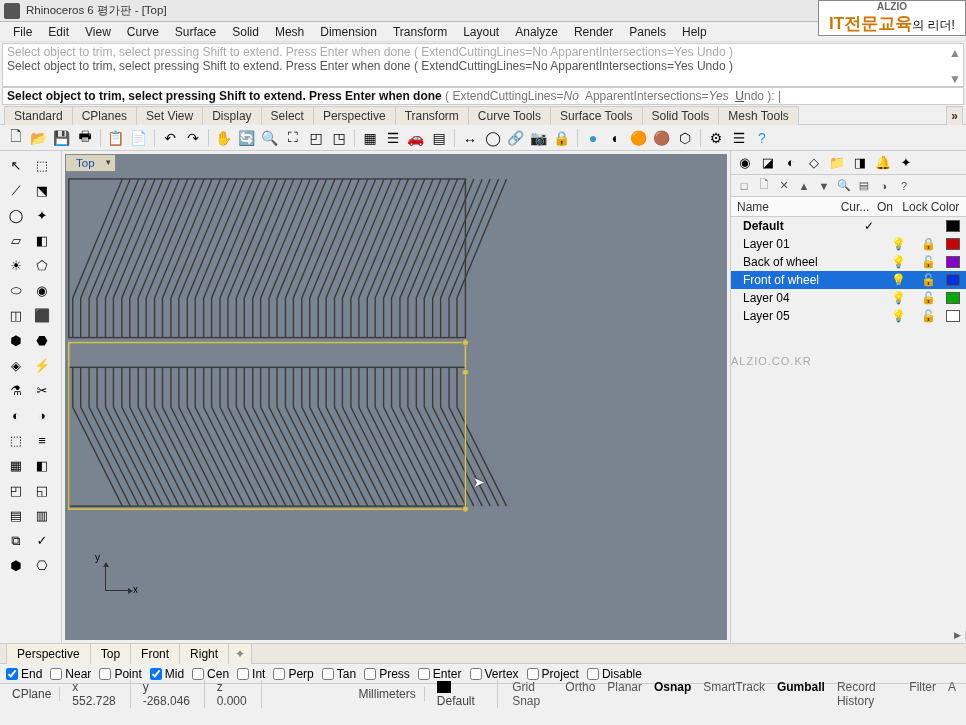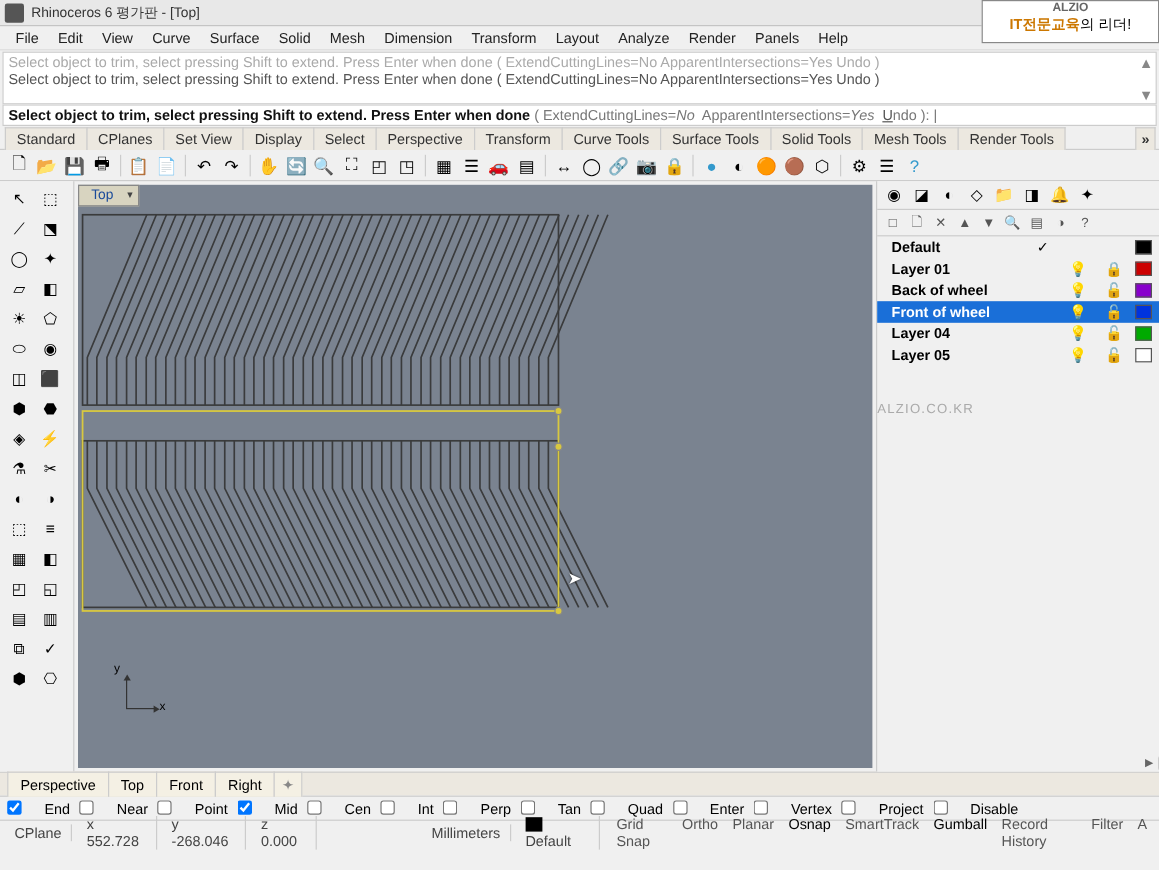--- a/index.html
+++ b/index.html
@@ -2,21 +2,21 @@
 <html><head>
 <meta charset="utf-8">
 <style>
 * { margin:0; padding:0; box-sizing:border-box; font-family:"Segoe UI",Tahoma,sans-serif; font-size:12px; }
 body { width:966px; height:725px; background:#f0f0f0; position:relative; overflow:hidden; }
 .titlebar { height:22px; background:#e8e8e8; border-bottom:1px solid #bbb; display:flex; align-items:center; padding:0 4px; }
 .titlebar .ico { width:16px; height:16px; background:#555; border-radius:2px; margin-right:6px; }
 .titlebar .ttl { font-size:11.5px; color:#333; }
 .logo { position:absolute; top:0; right:0; width:148px; height:36px; background:#fff; border:1px solid #888; display:flex; flex-direction:column; align-items:center; justify-content:flex-start; z-index:5; }
 .logo .l1 { font-size:10px; color:#666; font-weight:bold; }
-.logo .l2 { font-size:12px; font-weight:bold; color:#c70; }
+.logo .l2 { font-size:17px; font-weight:bold; color:#c70; }
 .menubar { height:20px; background:#f0f0f0; border-bottom:1px solid #ddd; display:flex; align-items:center; padding:0 6px; gap:2px; }
 .menubar span { padding:2px 7px; font-size:12px; color:#222; cursor:default; }
 .cmdhist { background:#fff; border:1px solid #ccc; margin:1px 2px 0 2px; height:44px; overflow:hidden; font-size:11.5px; color:#555; padding:1px 4px; line-height:14px; position:relative; }
 .cmdhist .old { color:#aaa; }
 .cmdhist .arr { position:absolute; right:2px; top:2px; font-size:9px; color:#888; display:flex; flex-direction:column; gap:12px; }
 .cmdline { background:#fff; border:1px solid #ccc; margin:0 2px 2px 2px; height:18px; font-size:12px; padding:0 4px; display:flex; align-items:center; }
 .cmdline b { color:#111; }
 .cmdline .opt { color:#777; }
 .cmdline .opt u { color:#555; }
 .tabstrip { height:18px; background:#f0f0f0; border-bottom:1px solid #ccc; display:flex; align-items:end; padding:0 4px; gap:0; font-size:11px; }
@@ -44,41 +44,41 @@
 .right-panel { width:236px; background:#f0f0f0; border-left:1px solid #ccc; display:flex; flex-direction:column; }
 .rp-tabs { height:24px; display:flex; align-items:center; padding:2px 4px; gap:3px; border-bottom:1px solid #ccc; }
 .rp-ico { width:20px; height:20px; display:flex; align-items:center; justify-content:center; font-size:13px; }
 .rp-tool { height:22px; display:flex; align-items:center; padding:2px 4px; gap:2px; border-bottom:1px solid #ccc; }
 .rp-tico { width:18px; height:18px; display:flex; align-items:center; justify-content:center; font-size:11px; color:#555; }
 .layers-hdr { height:20px; display:flex; align-items:center; padding:0 6px; border-bottom:1px solid #ccc; font-size:11px; color:#333; background:#fafafa; }
 .lh-name { flex:1; }
 .lh-c { width:30px; text-align:center; }
 .layer-row { height:18px; display:flex; align-items:center; padding:0 6px; font-size:11.5px; }
 .layer-row.sel { background:#1a6fd8; color:#fff; }
-.lr-name { flex:1; padding-left:6px;font-weight:bold; }
+.lr-name { flex:1; padding-left:6px; }
 .lr-cur { width:30px; text-align:center; }
 .lr-on { width:30px; text-align:center; }
 .lr-lock { width:30px; text-align:center; }
 .lr-col { width:14px; height:12px; border:1px solid #555; margin-left:2px; }
 .watermark { color:#aaa; font-size:11px; padding:30px 0; letter-spacing:1px; }
 .hscroll { height:16px; background:#e8e8e8; border-top:1px solid #ccc; position:relative; margin-left:232px; margin-right:6px; }
 .hscroll .thumb { position:absolute; left:2px; width:30px; height:12px; top:2px; background:#ccc; border-radius:2px; }
 .hscroll .rar { position:absolute; right:2px; top:2px; font-size:9px; color:#666; }
 .view-tabs { height:20px; display:flex; align-items:center; padding:0 6px; font-size:11.5px; border-top:1px solid #ccc; background:#ece8e0; }
 .view-tabs span { padding:3px 10px; border:1px solid #ccc; border-bottom:none; background:#f4f0e4; margin-right:-1px; }
 .view-tabs .plus { padding:3px 6px; color:#888; }
 .osnap-bar { height:20px; display:flex; align-items:center; padding:0 6px; gap:8px; border-top:1px solid #ccc; font-size:11.5px; background:#f0f0f0; }
-.osnap-bar label { display:flex; align-items:flex-start; gap:19px; }
+.osnap-bar label { display:flex; align-items:center; gap:3px; }
 .osnap-bar input { width:12px; height:12px; }
 .status-bar { height:20px; display:flex; align-items:center; padding:0 4px; gap:4px; border-top:1px solid #ccc; font-size:11.5px; background:#f0f0f0; }
 .status-bar .cell { padding:0 8px; border-right:1px solid #ccc; color:#444; }
 .status-bar .fill { flex:0 0 80px; }
 .status-bar .sw { width:14px; height:12px; background:#000; display:inline-block; vertical-align:middle; margin-right:4px; }
 .status-bar .snap { padding:0 6px; color:#555; }
-.status-bar .snap.b { font-weight:normal; color:#000; }
+.status-bar .snap.b { font-weight:bold; color:#000; }
 
 .tread { position:absolute; stroke:#3a3b3c; stroke-width:1.4; fill:none; }
 .selbox { stroke:#d8c840; stroke-width:1.5; fill:none; }
 .selpt { fill:#d8c840; stroke:#888; }
 </style>
 </head>
 <body>
 
 <div class="titlebar">
   <div class="ico"></div>
@@ -125,21 +125,20 @@
     <span>CPlanes</span>
     <span>Set View</span>
     <span>Display</span>
     <span>Select</span>
     <span>Perspective</span>
     <span>Transform</span>
     <span>Curve Tools</span>
     <span>Surface Tools</span>
     <span>Solid Tools</span>
     <span>Mesh Tools</span>
-    <span>Render Tools</span>
     <span class="more">»</span>
   </div>
 
 <div class="toolbar">
   <div class="tb-ico">🗋</div>
   <div class="tb-ico">📂</div>
   <div class="tb-ico">💾</div>
   <div class="tb-ico">🖶</div>
   <div class="tb-sep"></div>
   <div class="tb-ico">📋</div>
@@ -389,20 +388,27 @@
         <div class="rp-tico">□</div>
         <div class="rp-tico">🗋</div>
         <div class="rp-tico">✕</div>
         <div class="rp-tico">▲</div>
         <div class="rp-tico">▼</div>
         <div class="rp-tico">🔍</div>
         <div class="rp-tico">▤</div>
         <div class="rp-tico">◑</div>
         <div class="rp-tico">?</div>
       </div>
+    <div class="layers-hdr">
+      <div class="lh-name">Name</div>
+      <div class="lh-c">Cur...</div>
+      <div class="lh-c">On</div>
+      <div class="lh-c">Lock</div>
+      <div class="lh-c">Color</div>
+    </div>
     <div id="layers">
         <div class="layer-row">
           <div class="lr-name" style="font-weight:bold">Default</div>
           <div class="lr-cur">✓</div>
           <div class="lr-on"></div>
           <div class="lr-lock"></div>
           <div class="lr-col" style="background:#000000"></div>
         </div>
         <div class="layer-row">
           <div class="lr-name" style="">Layer 01</div>
@@ -485,21 +491,21 @@
     <label>
       <input type="checkbox" style="">
       <span>Perp</span>
     </label>
     <label>
       <input type="checkbox" style="">
       <span>Tan</span>
     </label>
     <label>
       <input type="checkbox" style="">
-      <span>Quad</span>
+      <span>Press</span>
     </label>
     <label>
       <input type="checkbox" style="">
       <span>Enter</span>
     </label>
     <label>
       <input type="checkbox" style="">
       <span>Vertex</span>
     </label>
     <label>

